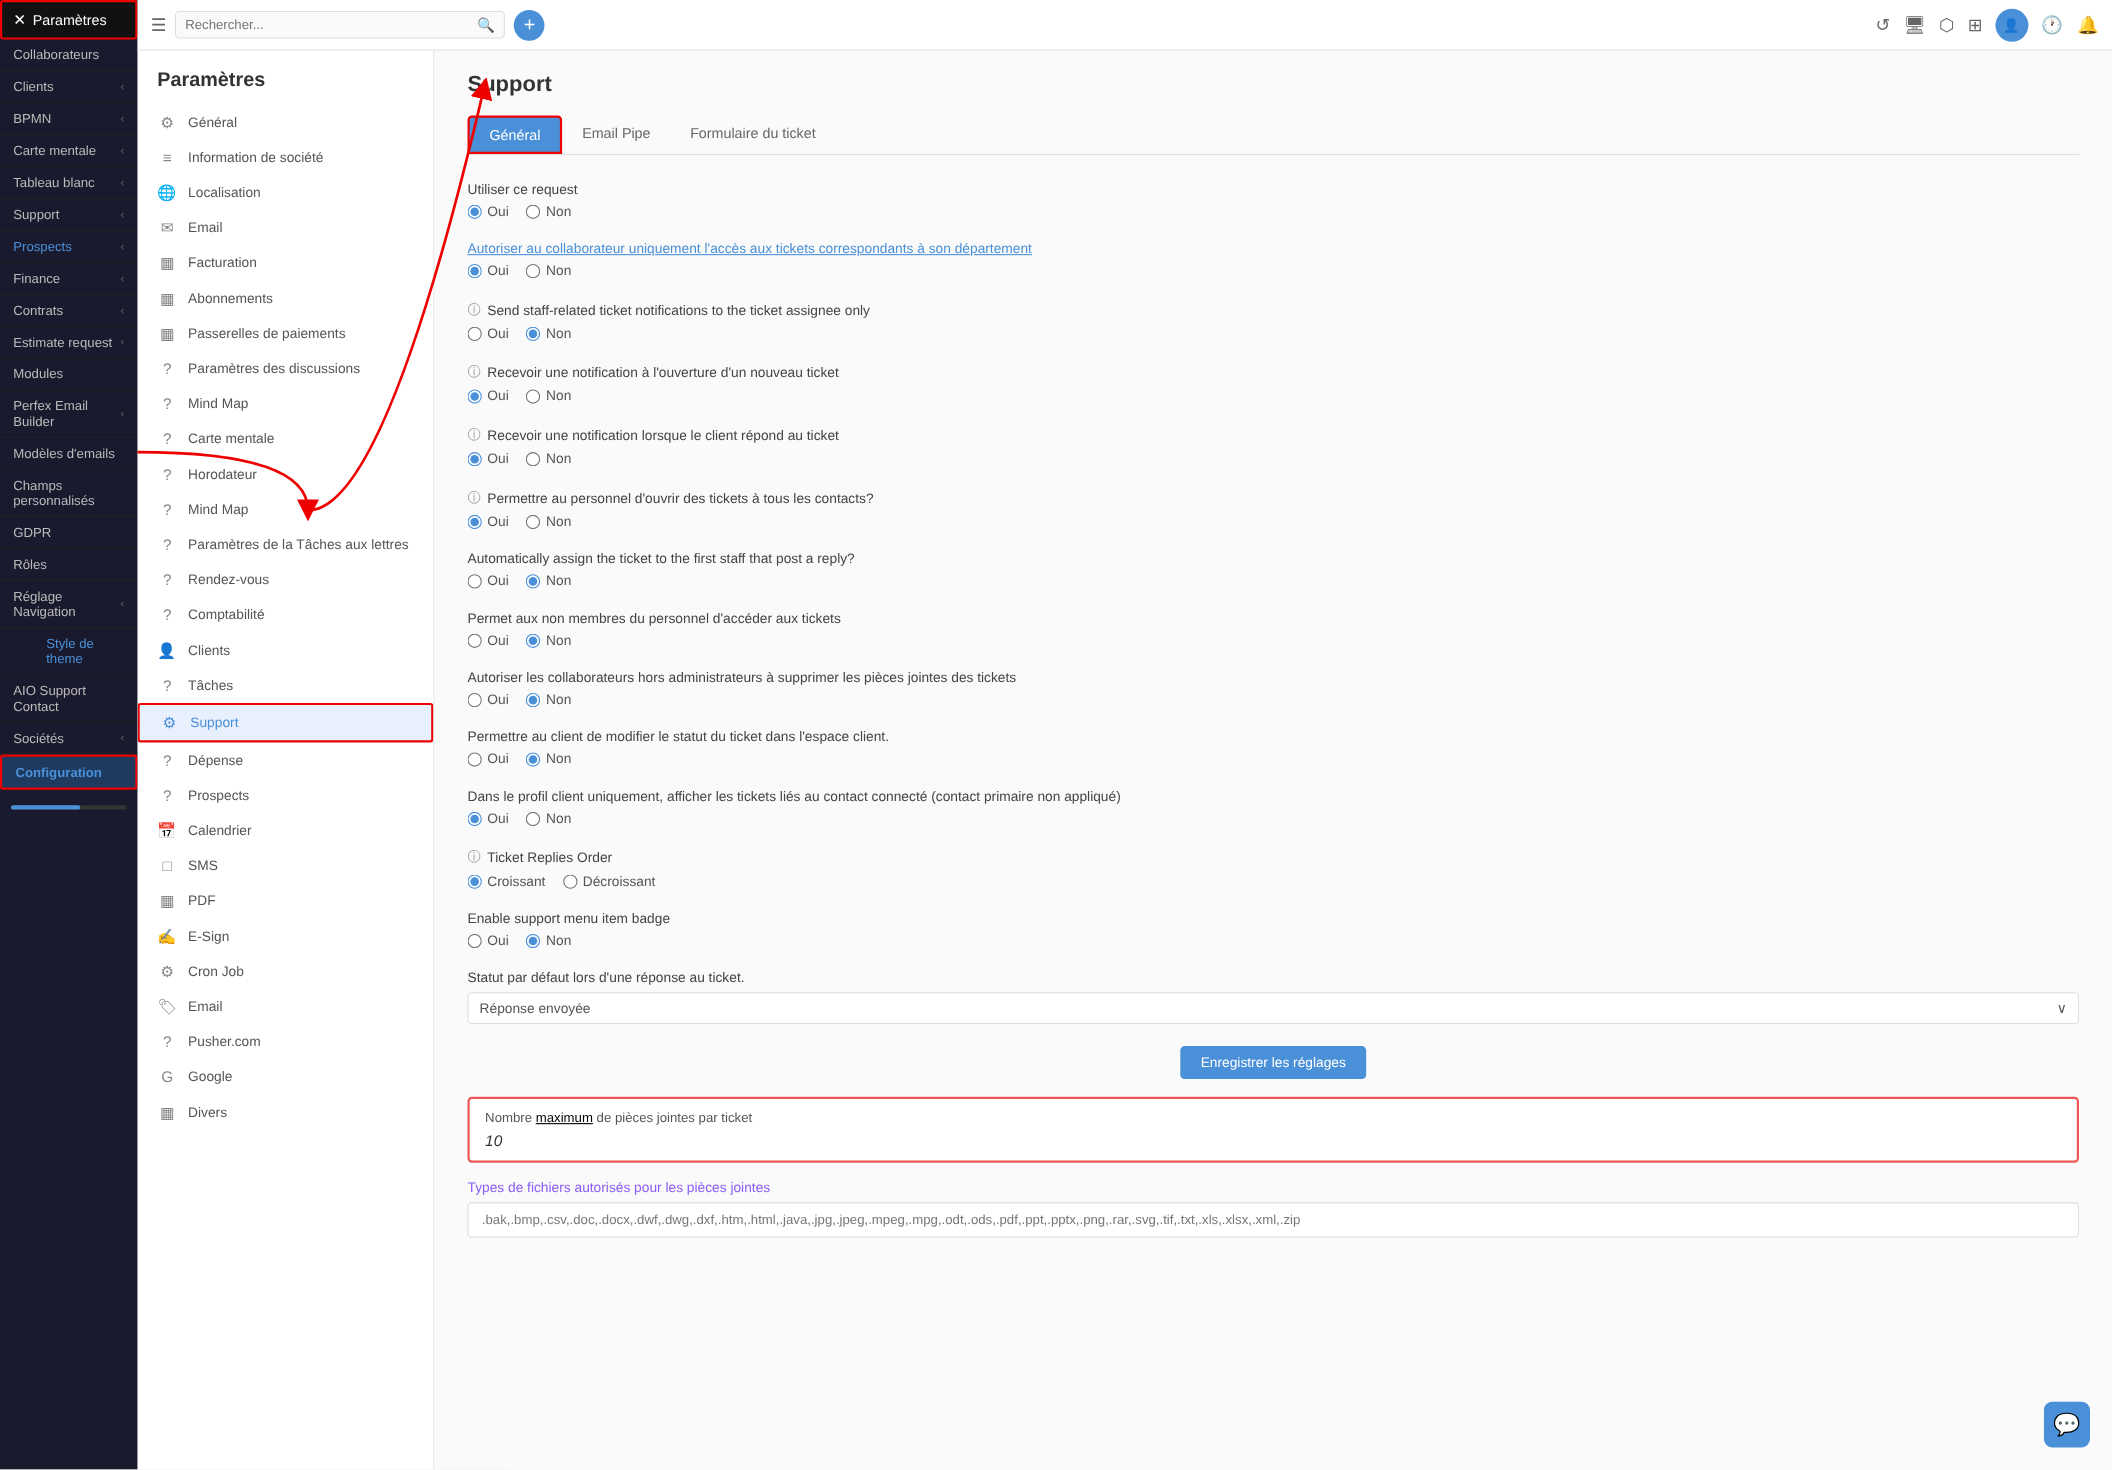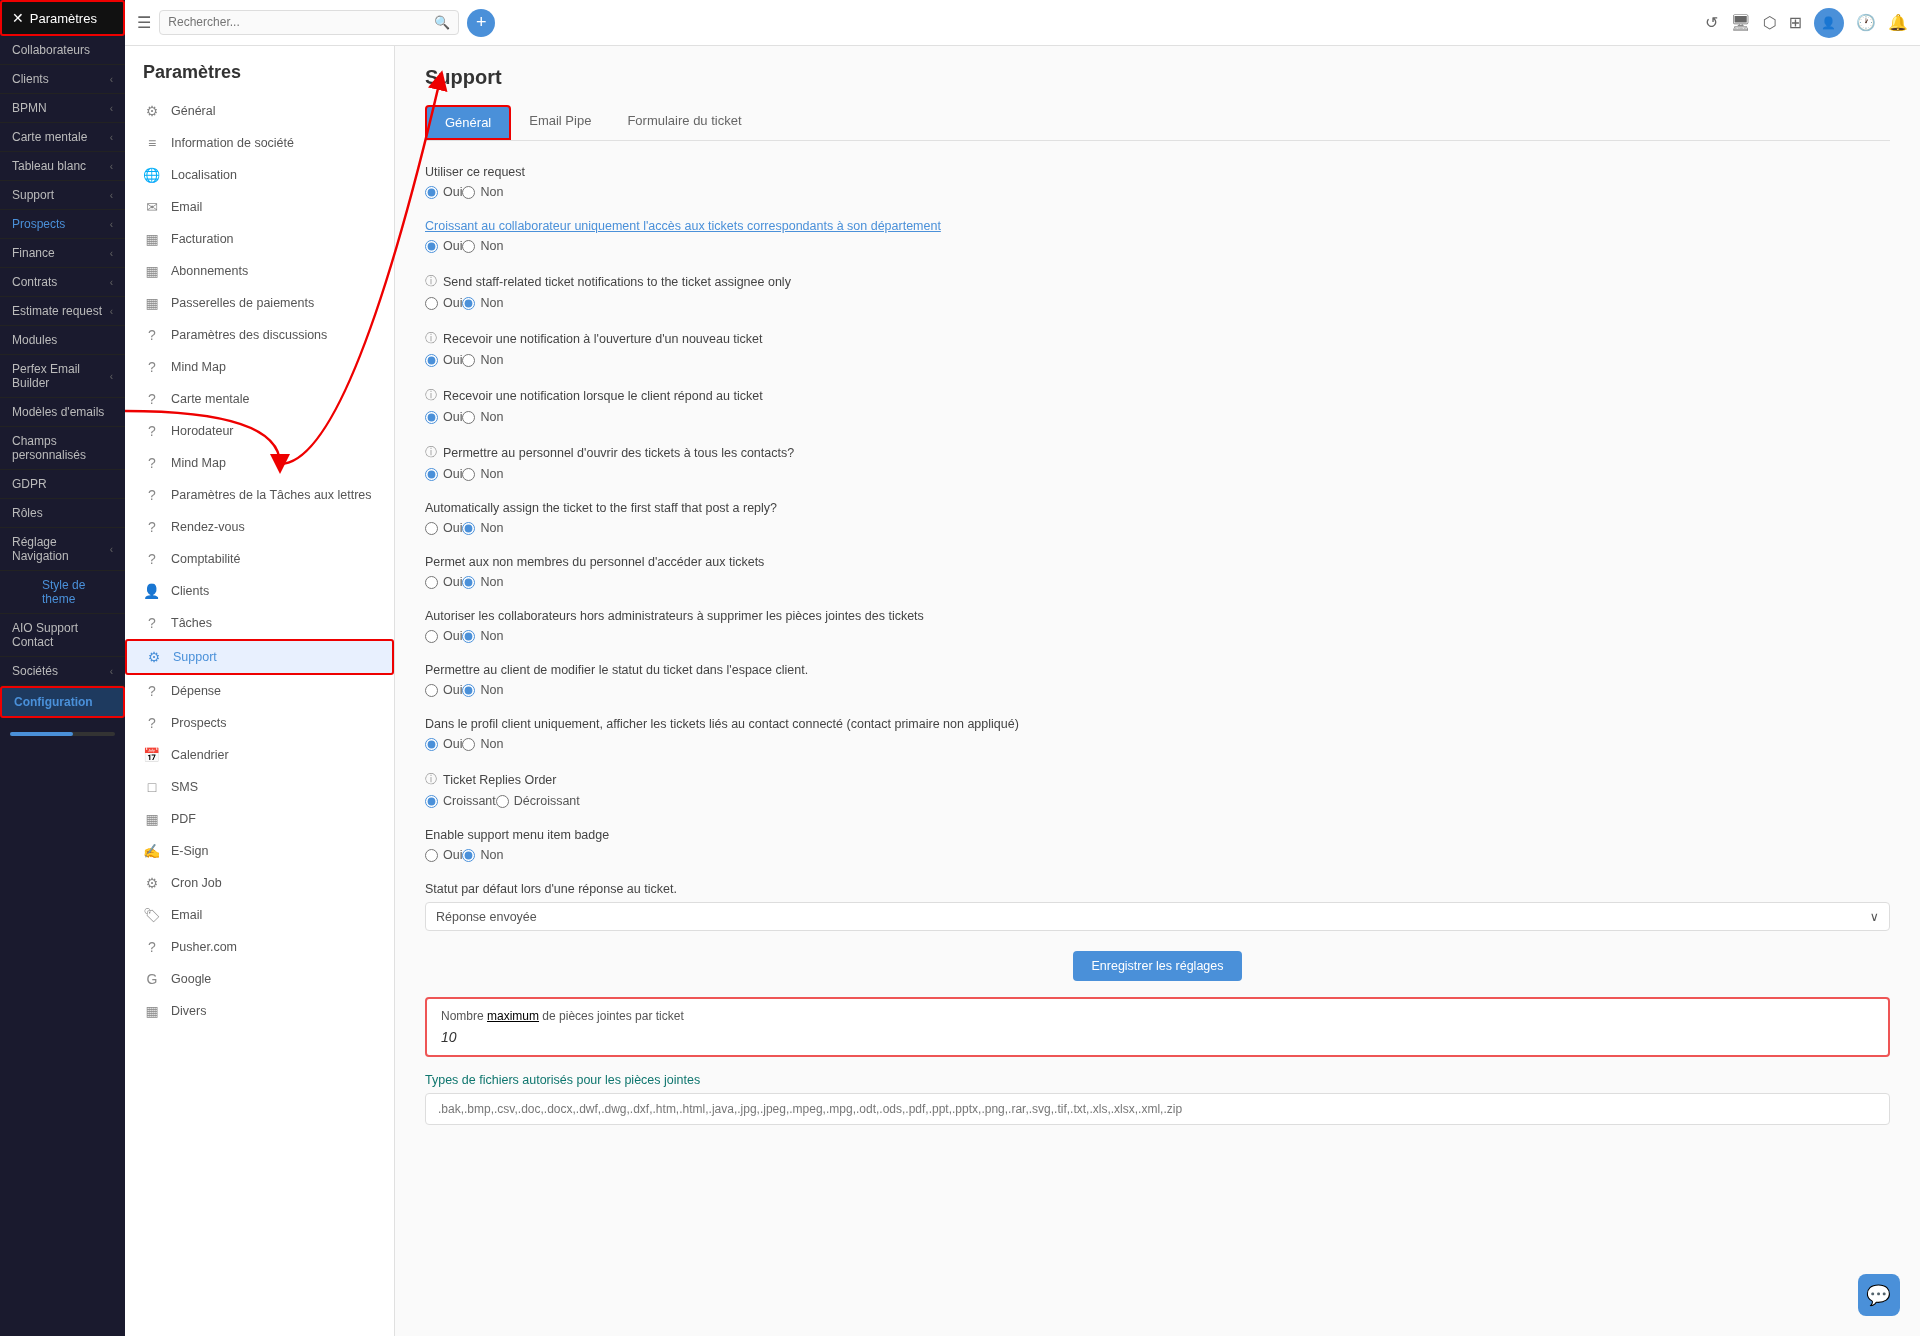--- a/index.html
+++ b/index.html
@@ -171,20 +171,21 @@
       gap: 6px;
     }
     .setting-label .info-icon {
       color: #999;
       font-size: 12px;
       cursor: help;
     }
     .radio-group {
       display: flex;
       align-items: center;
+      gap: 16px;
     }
     .radio-option {
       display: flex;
       align-items: center;
       gap: 5px;
       cursor: pointer;
       font-size: 12.5px;
       color: #555;
     }
     .radio-option input[type="radio"] {
@@ -230,21 +231,21 @@
       background: transparent;
       font-style: italic;
     }
 
     
     .file-types-section {
       margin-bottom: 20px;
     }
     .file-types-label {
       font-size: 12.5px;
-      color: #0f766e;
+      color: #8b5cf6;
       margin-bottom: 6px;
     }
     .file-types-box {
       border: 1px solid #ddd;
       border-radius: 4px;
       padding: 8px 12px;
       background: #fff;
       font-size: 12px;
       color: #777;
       word-break: break-all;
@@ -578,21 +579,21 @@
           </label>
           <label class="radio-option">
             <input type="radio" name="utiliser_service" style="">
             <span>Non</span>
           </label>
         </div>
       </div>
 
       <div class="setting-row">
         <div class="setting-label">
-          <span style="color:#4a90d9;text-decoration:underline;cursor:pointer;">Croissant au collaborateur uniquement l'accès aux tickets correspondants à son département</span>
+          <span style="color:#4a90d9;text-decoration:underline;cursor:pointer;">Autoriser au collaborateur uniquement l'accès aux tickets correspondants à son département</span>
         </div>
         <div class="radio-group">
           <label class="radio-option">
             <input type="radio" name="autoriser_collab" checked="" style="">
             <span>Oui</span>
           </label>
           <label class="radio-option">
             <input type="radio" name="autoriser_collab" style="">
             <span>Non</span>
           </label>

